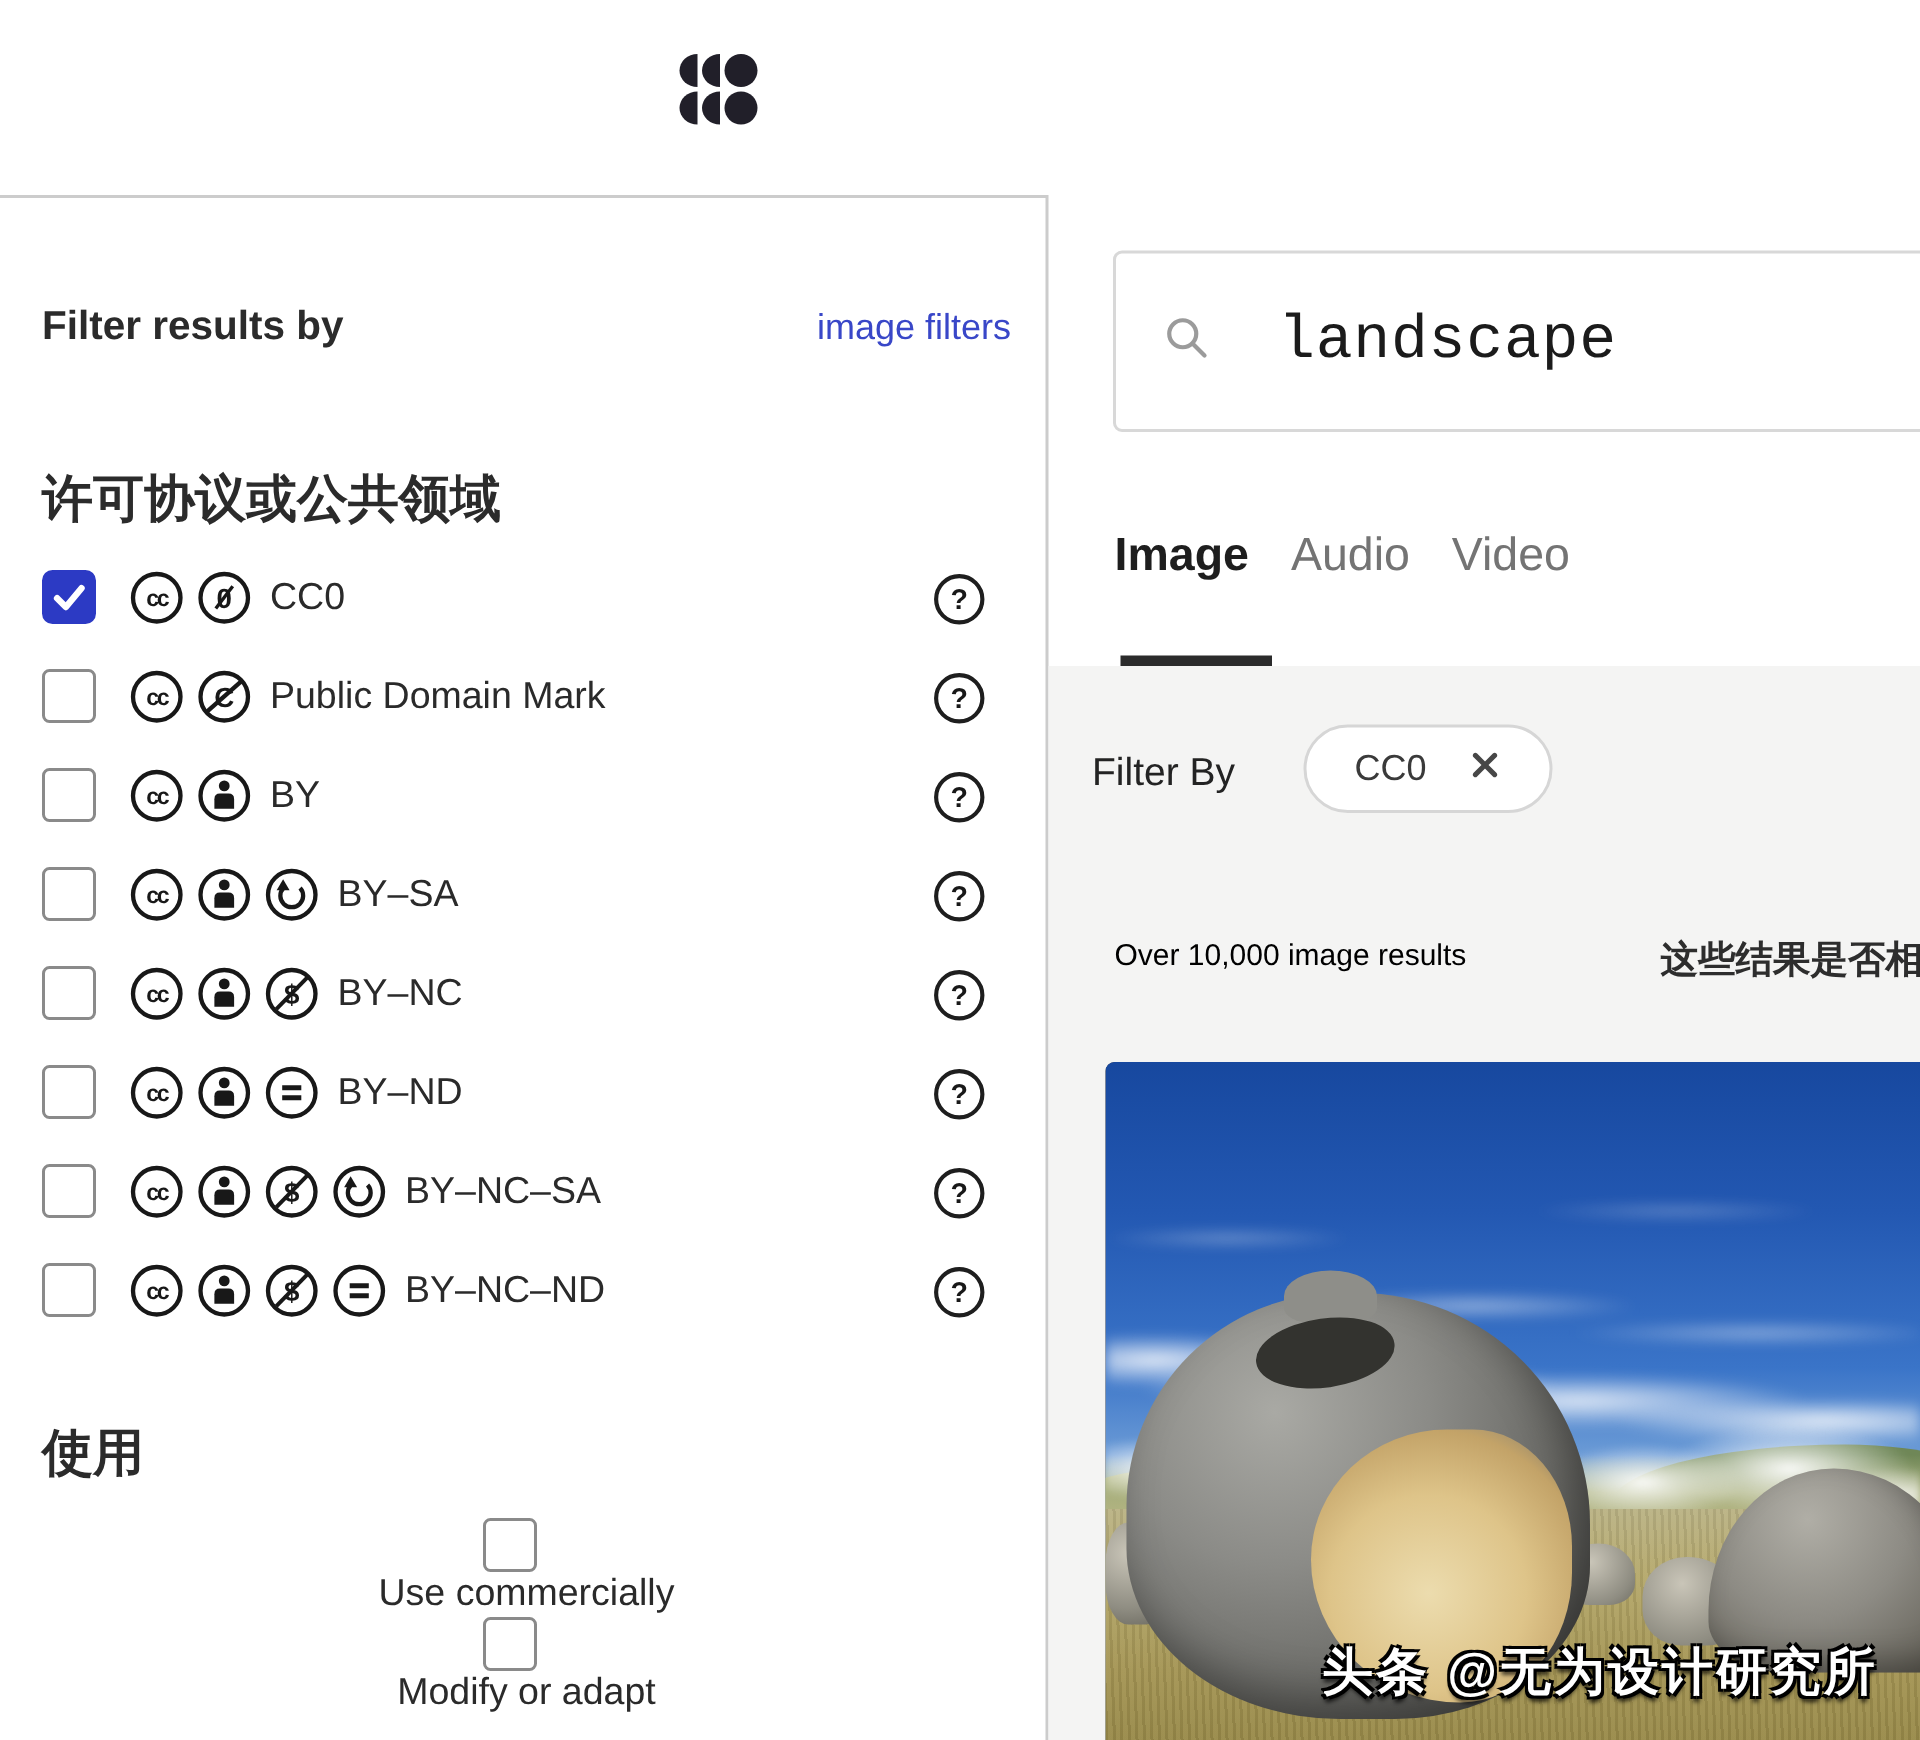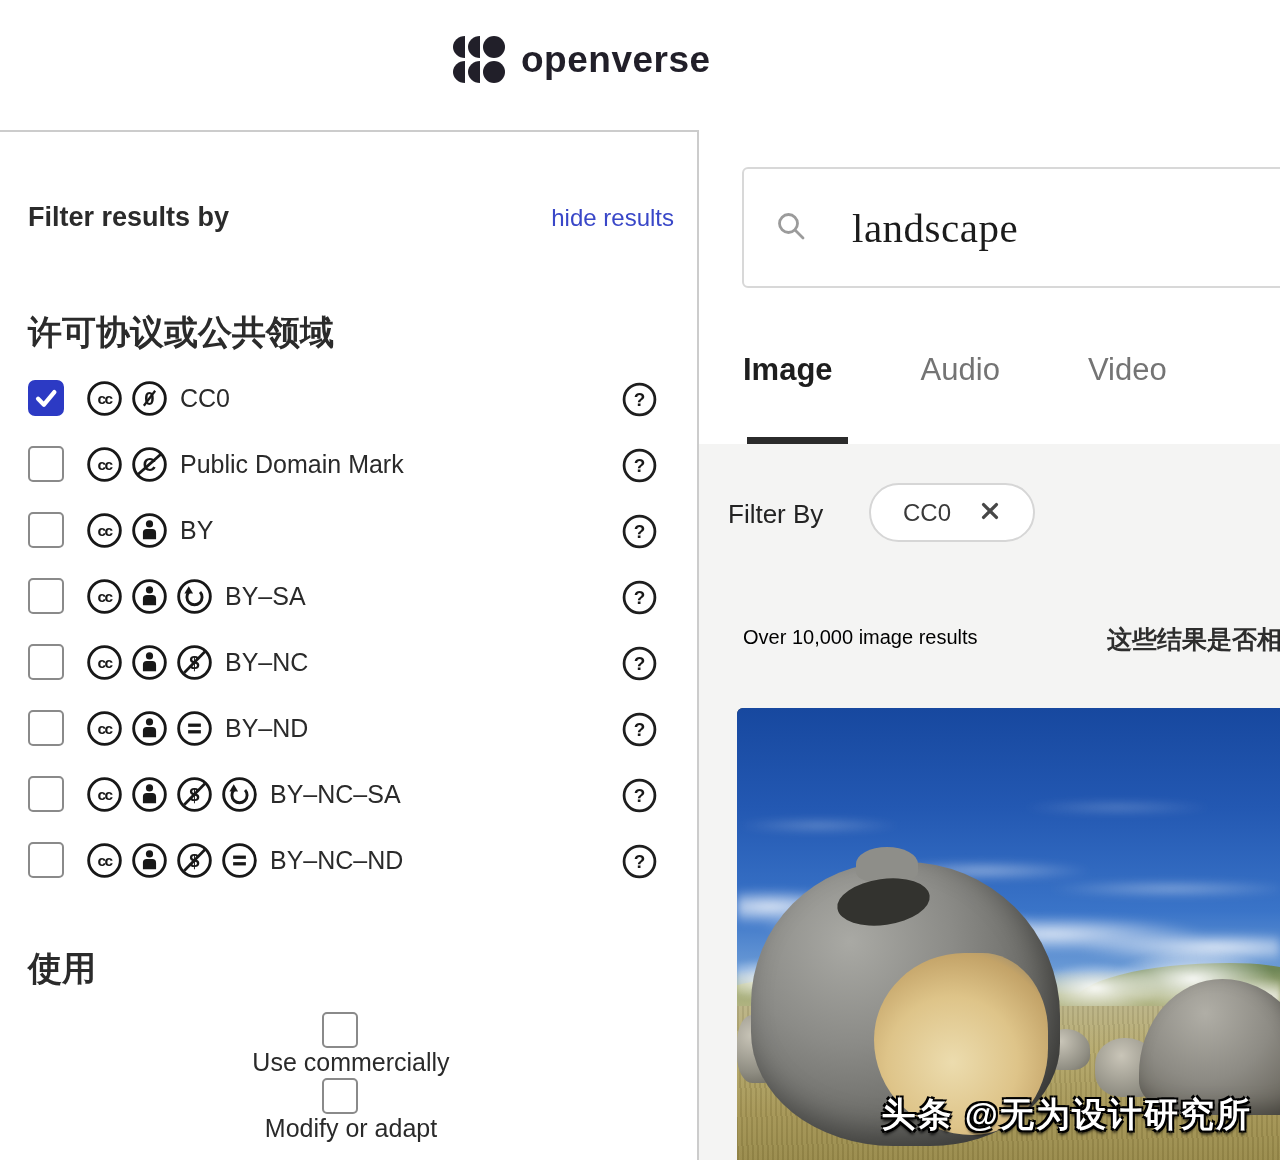--- a/index.html
+++ b/index.html
@@ -42,23 +42,23 @@
 
   .lic-icons { display:flex; align-items:center; gap:8px; margin-right:12px; }
   .lic-icon { width:37px; height:37px; display:block; }
   .lic-label { font-size:25px; color:#2a2a2a; }
   .use-label { font-size:25px; color:#2a2a2a; }
   .help-btn { margin-left:auto; margin-right:19px; width:34px; height:34px; cursor:pointer; }
 
   
   .search-box { position:absolute; left:742px; top:167px; width:660px; height:121px; background:#fff; border:2px solid #d8d8d8; border-radius:6px; display:flex; align-items:center; }
   .search-icon { margin-left:30px; flex:0 0 auto; }
-  .search-query { margin-left:44px; font-size:41px; color:#1b1b1b; font-weight:400; letter-spacing:0.5px; border:none; outline:none; background:transparent; width:400px; font-family:Liberation Serif, serif; }
-
-  .tabs { position:absolute; left:743px; top:352px; display:flex; gap:88px; }
+  .search-query { margin-left:44px; font-size:41px; color:#1b1b1b; font-weight:400; letter-spacing:0.5px; border:none; outline:none; background:transparent; width:400px; font-family:Liberation Mono, monospace; }
+
+  .tabs { position:absolute; left:743px; top:352px; display:flex; gap:28px; }
   .tab { font-size:31px; color:#747474; cursor:pointer; }
   .tab.active { color:#1e1e1e; font-weight:700; }
   .tab-underline { position:absolute; left:747px; top:437px; width:101px; height:7px; background:#2b2b2b; }
 
   .results-bg { position:absolute; left:699px; top:444px; width:581px; height:716px; background:#f4f4f3; }
 
   .filter-by-label { position:absolute; left:728px; top:499px; font-size:26px; color:#232323; }
   .filter-chip { position:absolute; left:869px; top:483px; height:59px; padding:0 32px; background:#fff; border:2px solid #d6d6d6; border-radius:30px; display:flex; align-items:center; gap:28px; cursor:pointer; }
   .chip-label { font-size:24px; color:#3a3a3a; }
 
@@ -121,29 +121,28 @@
 <div class="header">
   <div class="logo">
     <div class="logo-mark">
       <span class="logo-dot half"></span>
         <span class="logo-dot half"></span>
         <span class="logo-dot full"></span>
       <span class="logo-dot half"></span>
         <span class="logo-dot half"></span>
         <span class="logo-dot full"></span>
     </div>
-    <span class="logo-text">openverse</span>
   </div>
 </div>
 <div class="h-divider"></div>
 <div class="v-divider"></div>
 
 <div class="sidebar-head">
   <span class="filter-title">Filter results by</span>
-  <a class="hide-filters">hide results</a>
+  <a class="hide-filters">image filters</a>
 </div>
 <div class="section-title" id="license-title">许可协议或公共领域</div>
 <div class="lic-list" id="license-list">
     <div class="lic-row" style="top: 0px;">
       <span class="checkbox checked">
         <svg width="30" height="30" viewBox="0 0 36 36">
           <path d="M8.5 19 l7 7 L28 11" stroke="#fff" stroke-width="5.2" fill="none" stroke-linecap="round" stroke-linejoin="round"></path>
         </svg>
       </span>
       <span class="lic-icons">

